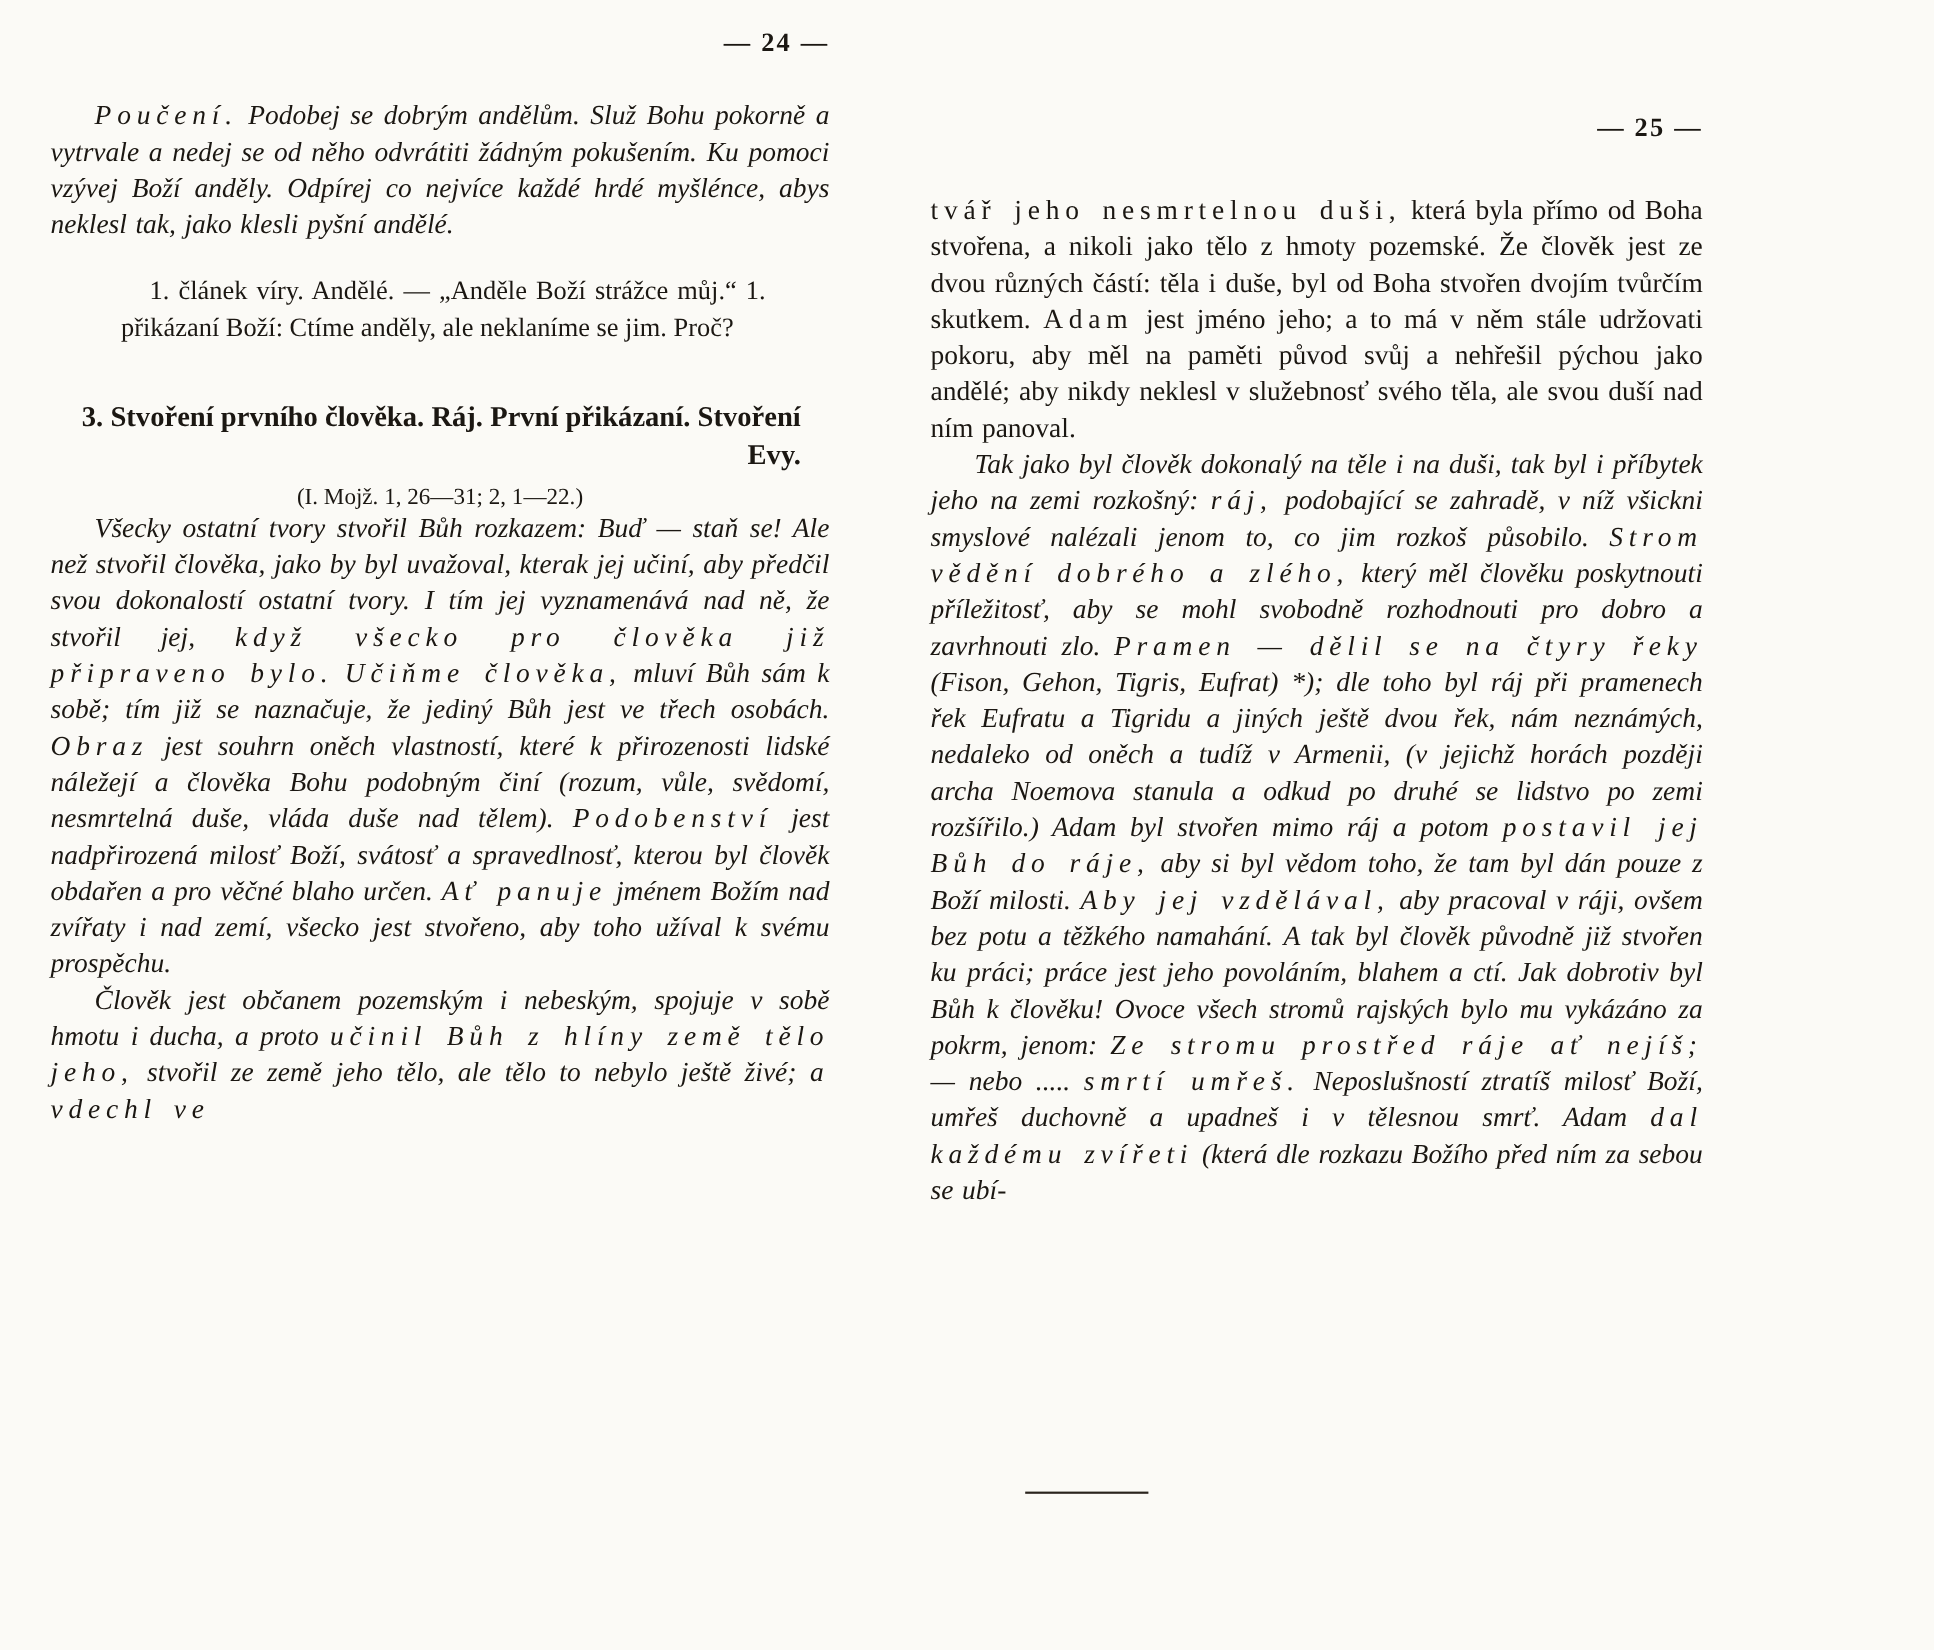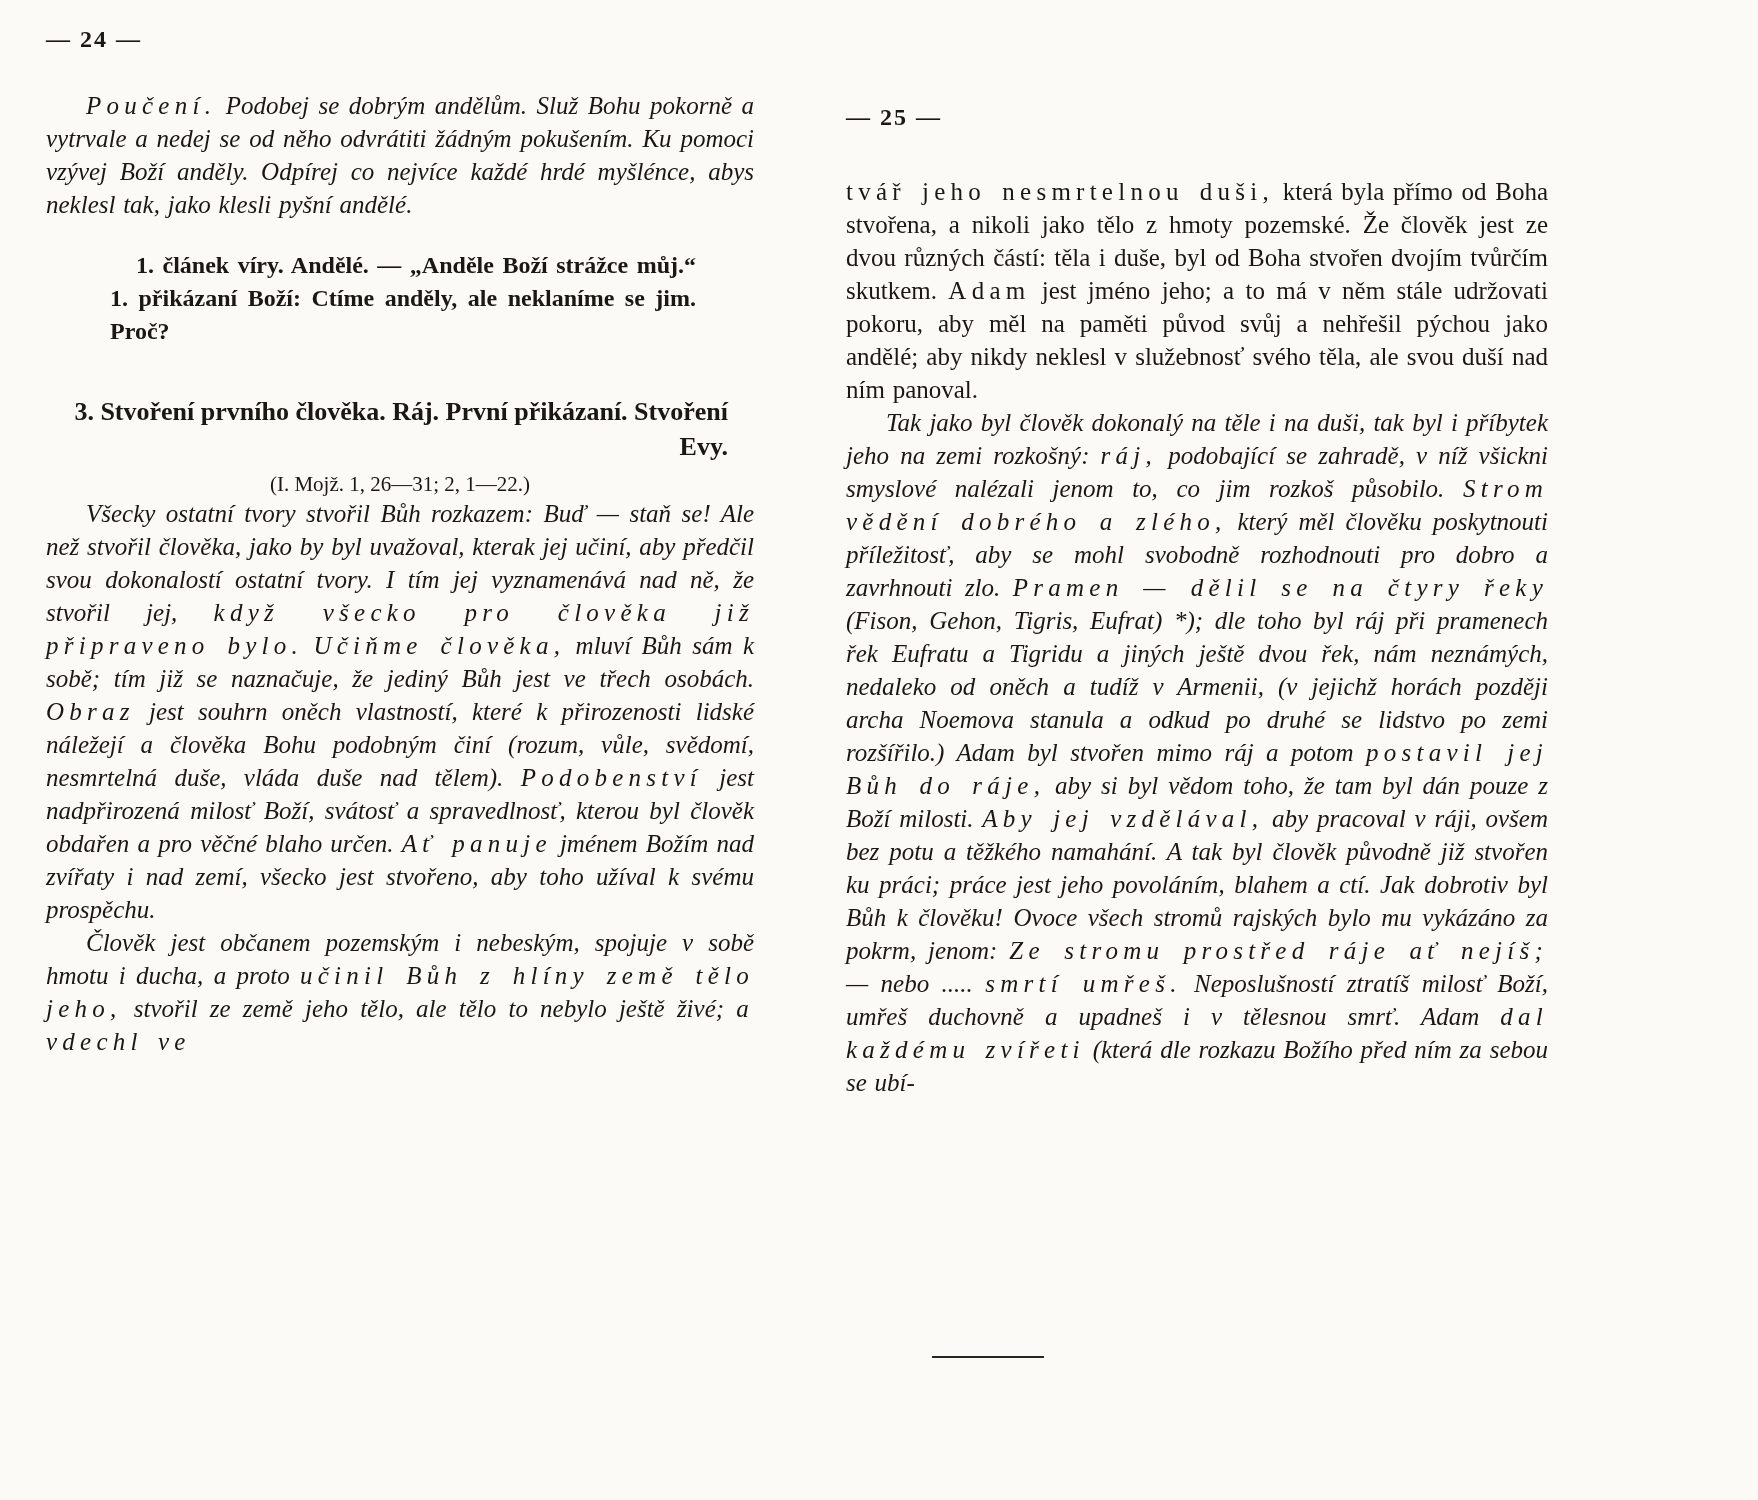--- a/index.html
+++ b/index.html
@@ -12,21 +12,21 @@
     background: #fbfaf6;
     color: #1b1712;
     overflow: hidden;
   }
 
   .page { position: absolute; }
   .page-left  { left: 46px;  top: 26px;  width: 708px; }
   .page-right { left: 846px; top: 104px; width: 702px; height: 1396px; }
 
   .pagenum {
-    text-align: left;
+    text-align: right;
     font-weight: bold;
     font-size: 24px;
     letter-spacing: 2px;
   }
   .page-left  .pagenum { margin-bottom: 36px; }
   .page-right .pagenum { margin-bottom: 44px; }
 
   .body {
     font-size: 25px;
     line-height: 33px;
@@ -34,21 +34,20 @@
     word-spacing: 1.5px;
   }
   .indent { text-indent: 40px; font-style: italic; }
 
   .note {
     margin: 28px 58px 0 64px;
     font-size: 24px;
     line-height: 33px;
     text-align: justify;
     text-indent: 26px;
-    font-weight: bold;
   }
 
   .heading {
     margin: 46px 26px 8px 26px;
     font-size: 26px;
     line-height: 35px;
     text-align: right;
     font-weight: bold;
   }
 

